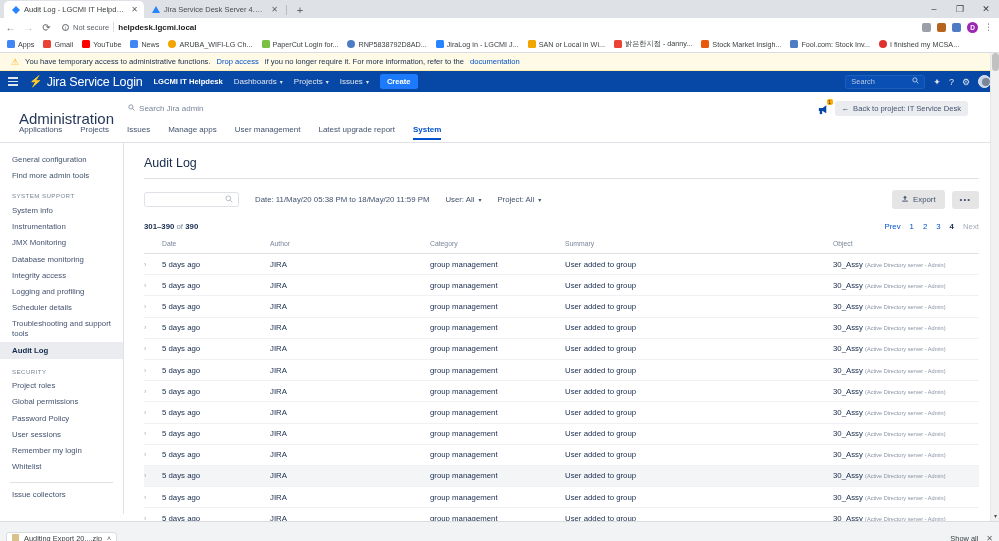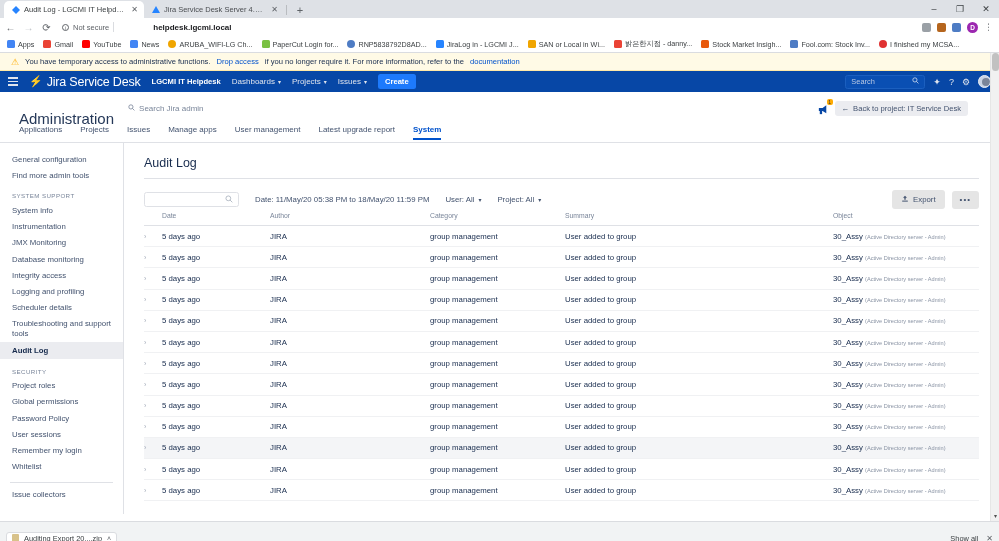--- a/index.html
+++ b/index.html
@@ -69,21 +69,21 @@
     align-items: center;
     gap: 4px;
     font-size: 8px;
     color: #202124;
     padding-left: 4px;
   }
   .omni-info { width:7px;height:7px;border:1px solid #5f6368;border-radius:50%;
      font-size:5px;line-height:6px;text-align:center;color:#5f6368;flex:0 0 7px;}
   .omni-notsecure { color: #5f6368; font-size: 7.5px; }
   .omni-div { width: 1px; height: 10px; background: #dadce0; }
-  .omni-host { font-weight: bold; color: #202124; margin-left: 35px; }
+  .omni-host { font-weight: bold; color: #202124; }
   .omni-path { color: #5f6368; }
   .tb-right { display: flex; align-items: center; gap: 6px; padding-right: 2px; }
   .ext-ico { width: 9px; height: 9px; border-radius: 2px; display:inline-block; }
   .avatar-chrome {
     width: 11px; height: 11px; border-radius: 50%;
     background: #9c27b0; color: #fff; font-size: 6.5px;
     text-align: center; line-height: 11px; font-weight: bold;
   }
   .kebab { font-size: 9px; color: #5f6368; letter-spacing: 0; }
 
@@ -461,21 +461,21 @@
   </div>
 
   <div class="jira-nav">
     <span class="hamburger">
         <i></i>
         <i></i>
         <i></i>
       </span>
     <span class="jsd-logo">
       <span class="jsd-bolt">⚡</span>
-      <span class="jsd-name">Jira Service Desk</span>
+      <span class="jsd-name">Jira Service Login</span>
     </span>
     <span class="jsd-site">LGCMI IT Helpdesk</span>
     <span class="nav-item">
       <span>Dashboards</span>
       <span class="caret">▾</span>
     </span>
     <span class="nav-item">
       <span>Projects</span>
       <span class="caret">▾</span>
     </span>
@@ -596,20 +596,31 @@
                   <path d="M6 1 L9 4.2 L7 4.2 L7 7 L5 7 L5 4.2 L3 4.2 Z" fill="#42526e"></path>
                   <rect x="1.8" y="8.4" width="8.4" height="1.5" fill="#42526e"></rect>
                 </svg>
             </span>
             <span>Export</span>
           </span>
           <span class="btn btn-dots">•••</span>
         </div>
       </div>
 
+      <div class="results-row">
+        <span class="results-count"><span>301–390</span> <em>of</em> <span>390</span></span>
+        <div class="pager">
+          <span class="pg">Prev</span>
+          <span class="pg">1</span>
+          <span class="pg">2</span>
+          <span class="pg">3</span>
+          <span class="pg current">4</span>
+          <span class="pg disabled">Next</span>
+        </div>
+      </div>
 
       <table class="audit">
         <thead>
           <tr>
             <th class="col-exp"></th>
             <th class="col-date">Date</th>
             <th class="col-author">Author</th>
             <th class="col-cat">Category</th>
             <th class="col-summary">Summary</th>
             <th class="col-object">Object</th>

